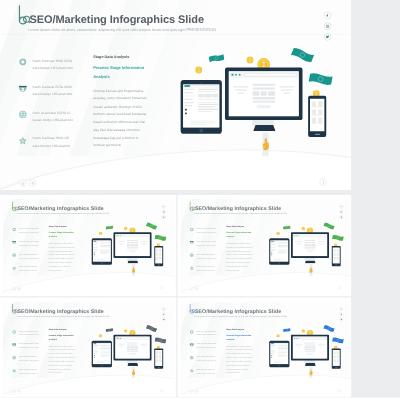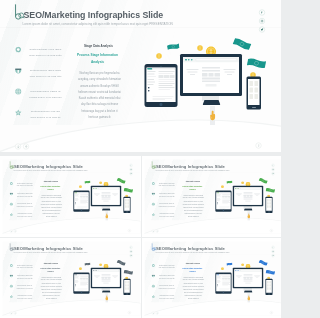--- a/index.html
+++ b/index.html
@@ -1,21 +1,21 @@
 <!DOCTYPE html>
 <html><head>
 <meta charset="utf-8">
 <title>SEO/Marketing Infographics Slide</title>
 <style>
   html,body{margin:0;padding:0;}
   body{width:281px;height:318px;background:#ebedee;font-family:"Liberation Sans",sans-serif;overflow:hidden;}
   .page{position:relative;width:281px;height:318px;background:#ebedee;}
 
   
-  .slide-wrap{position:absolute;overflow:hidden;background:#fff;text-align:center;}
+  .slide-wrap{position:absolute;overflow:hidden;background:#fff;}
   .slide-wrap.w-big{left:0;top:0;width:281px;height:152px;}
   .w-t1 .hdr-title,.w-t2 .hdr-title,.w-t3 .hdr-title,.w-t4 .hdr-title{font-size:17px;color:#6b747a;letter-spacing:0.25px;}
   .slide-wrap.w-t1{left:0;top:156px;width:141px;height:80.5px;}
   .slide-wrap.w-t2{left:141.5px;top:156px;width:139.5px;height:80.5px;}
   .slide-wrap.w-t3{left:0;top:237.5px;width:141px;height:80.5px;}
   .slide-wrap.w-t4{left:141.5px;top:237.5px;width:139.5px;height:80.5px;}
 
   .slide{position:absolute;left:0;top:0;width:562px;height:304px;
          transform-origin:0 0;background:#ffffff;overflow:hidden;}
   .w-big .slide{transform:scale(0.5);}

